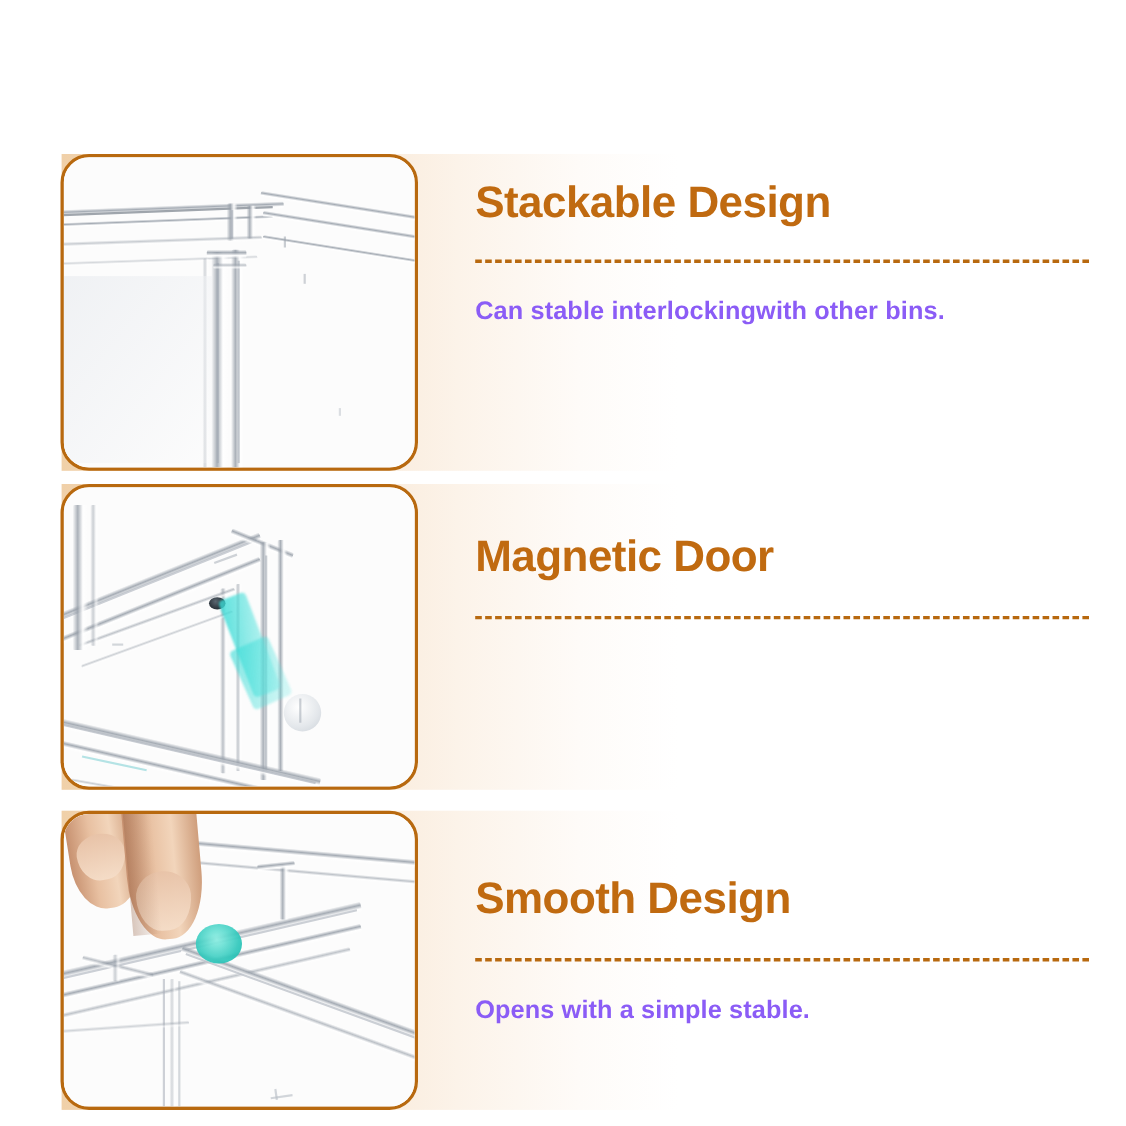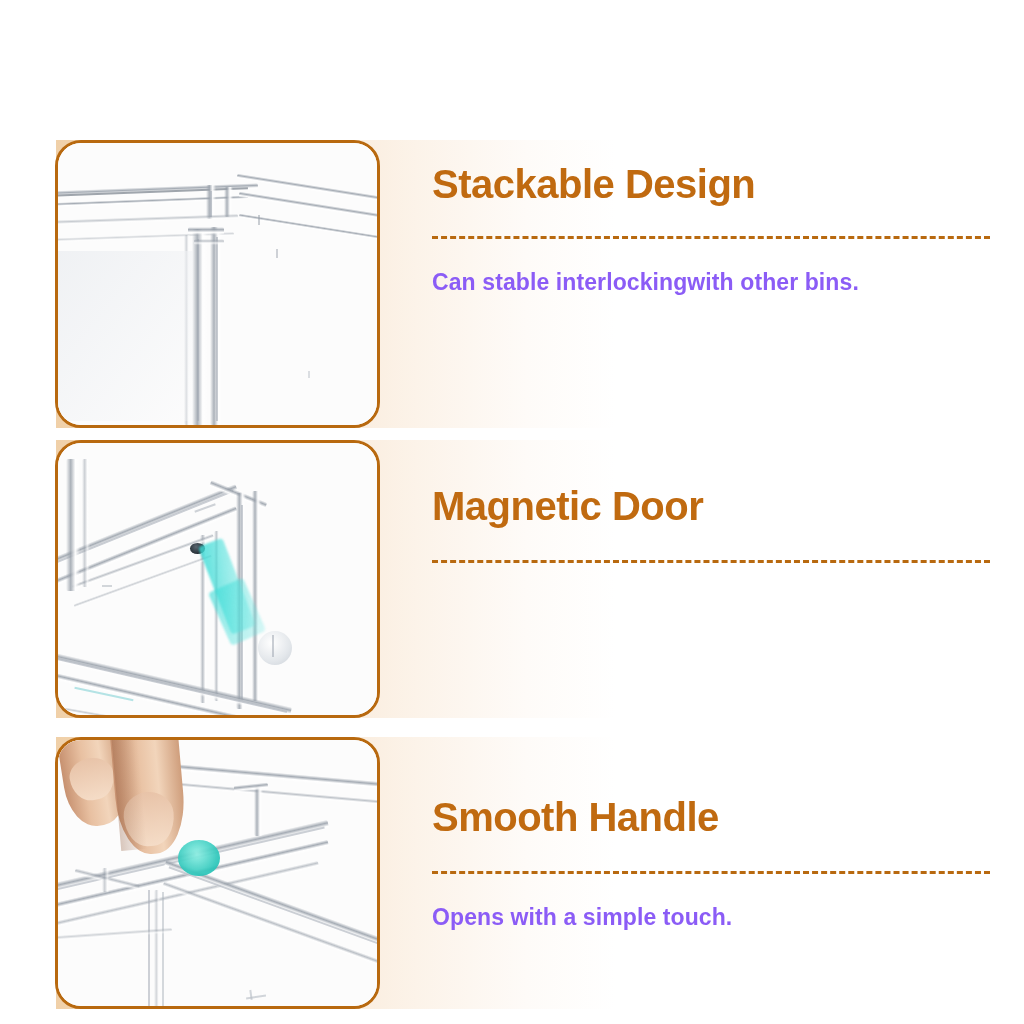--- a/index.html
+++ b/index.html
@@ -331,19 +331,19 @@
         <div class="finger" style="left:4px; top:-22px; width:62px; height:108px; transform:rotate(-9deg);"></div>
         <div class="nail" style="left:12px; top:18px; width:44px; height:42px; transform:rotate(-9deg);"></div>
         <div class="finger" style="left:56px; top:-32px; width:68px; height:146px; transform:rotate(-5deg);"></div>
         <div class="nail" style="left:66px; top:52px; width:50px; height:54px; transform:rotate(-5deg);"></div>
         <div style="position:absolute; left:58px; top:-10px; width:26px; height:120px; transform:rotate(-5deg);
                     background:linear-gradient(to right, rgba(150,98,68,0.35), rgba(150,98,68,0));"></div>
       </div>
     </div>
 
     <div class="text-col">
-      <div class="feature-title t3-title">Smooth Handle</div>
+      <div class="feature-title t3-title">Smooth Design</div>
       <div class="divider t3-div"></div>
-      <div class="feature-desc t3-desc">Opens with a simple touch.</div>
+      <div class="feature-desc t3-desc">Opens with a simple stable.</div>
     </div>
   </div>
 
 </div>
 
 </body></html>

